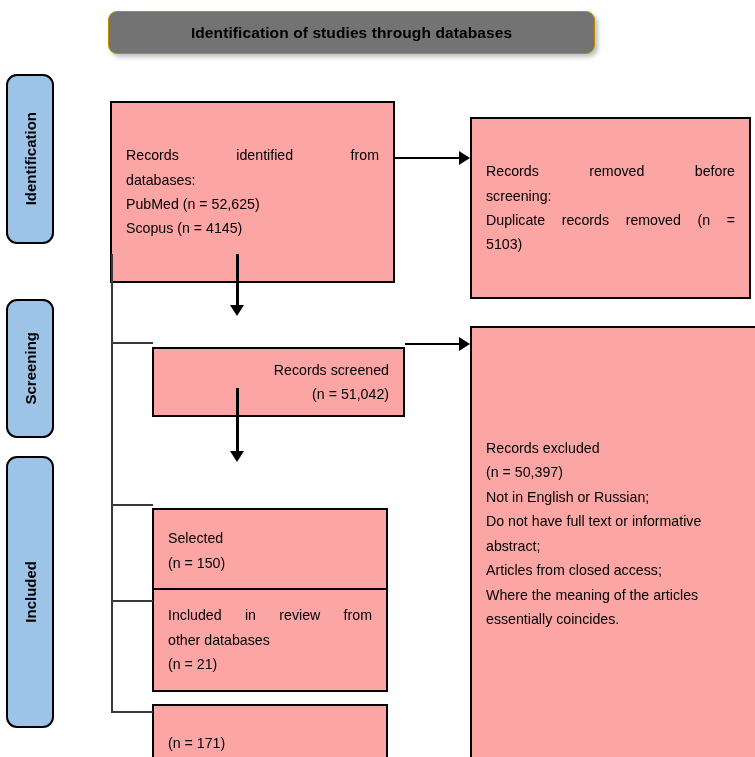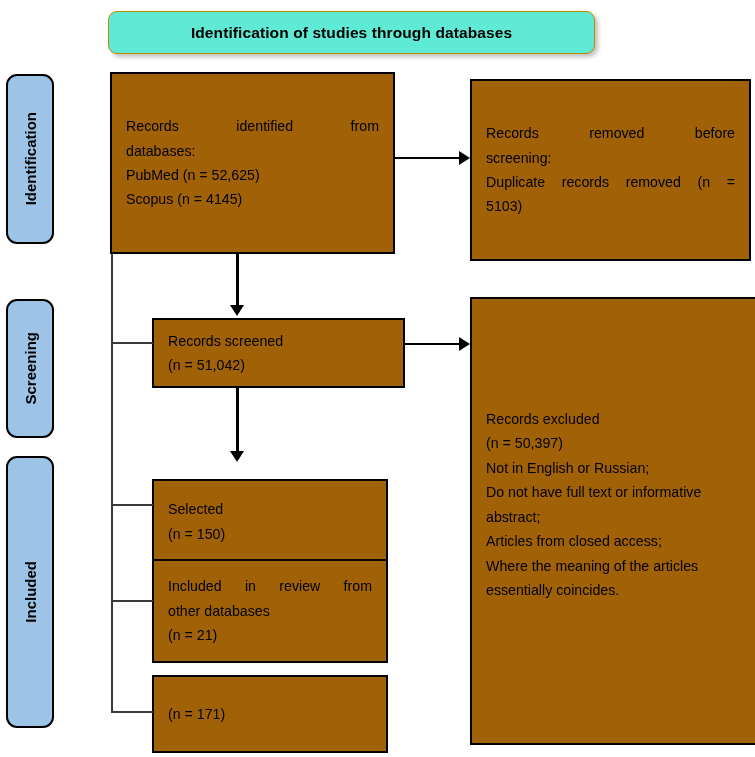--- a/index.html
+++ b/index.html
@@ -18,21 +18,21 @@
     overflow: hidden;
   }
 
   
   .header-banner {
     position: absolute;
     left: 108px;
     top: 11px;
     width: 487px;
     height: 43px;
-    background: #5eead4;
+    background: #737373;
     border: 1.5px solid #c08a00;
     border-radius: 9px;
     box-shadow: 3px 3px 4px rgba(140,140,140,0.55);
     display: flex;
     align-items: center;
     justify-content: center;
     box-sizing: border-box;
   }
   .header-banner span {
     font-size: 15.5px;
@@ -62,43 +62,44 @@
     color: #000000;
     white-space: nowrap;
   }
   .stage-identification { top: 74px;  height: 170px; }
   .stage-screening     { top: 299px; height: 139px; }
   .stage-included      { top: 456px; height: 272px; }
 
   
   .box {
     position: absolute;
-    background: #a16207;
+    background: #fca5a5;
     border: 2px solid #000000;
     box-sizing: border-box;
     padding: 10px 14px;
     display: flex;
     flex-direction: column;
     justify-content: center;
+    margin-top: 29px;
   }
   .box p {
     margin: 0;
     font-size: 14.2px;
     line-height: 1.72;
     color: #000000;
   }
   .box p.justify {
     text-align: justify;
     text-align-last: justify;
   }
 
   
   .box-identified  { left: 110px; top: 72px;  width: 285px; height: 182px; }
-  .box-removed     { left: 470px; top: 79px;  width: 281px; height: 182px; }
-  .box-screened    { left: 152px; top: 318px; width: 253px; height: 70px;  }
+  .box-removed     { left: 470px; top: 88px;  width: 281px; height: 182px; }
+  .box-screened    { left: 152px; top: 318px; width: 253px; height: 70px; align-items: flex-end;  }
   .box-excluded    { left: 470px; top: 297px; width: 324px; height: 448px; }
   .box-selected    { left: 152px; top: 479px; width: 236px; height: 85px;  }
   .box-otherdb     { left: 152px; top: 559px; width: 236px; height: 104px; }
   .box-included    { left: 152px; top: 675px; width: 236px; height: 78px;  }
 
   .box-excluded { justify-content: flex-start; padding-top: 108px; }
 
   
   .line {
     position: absolute;

